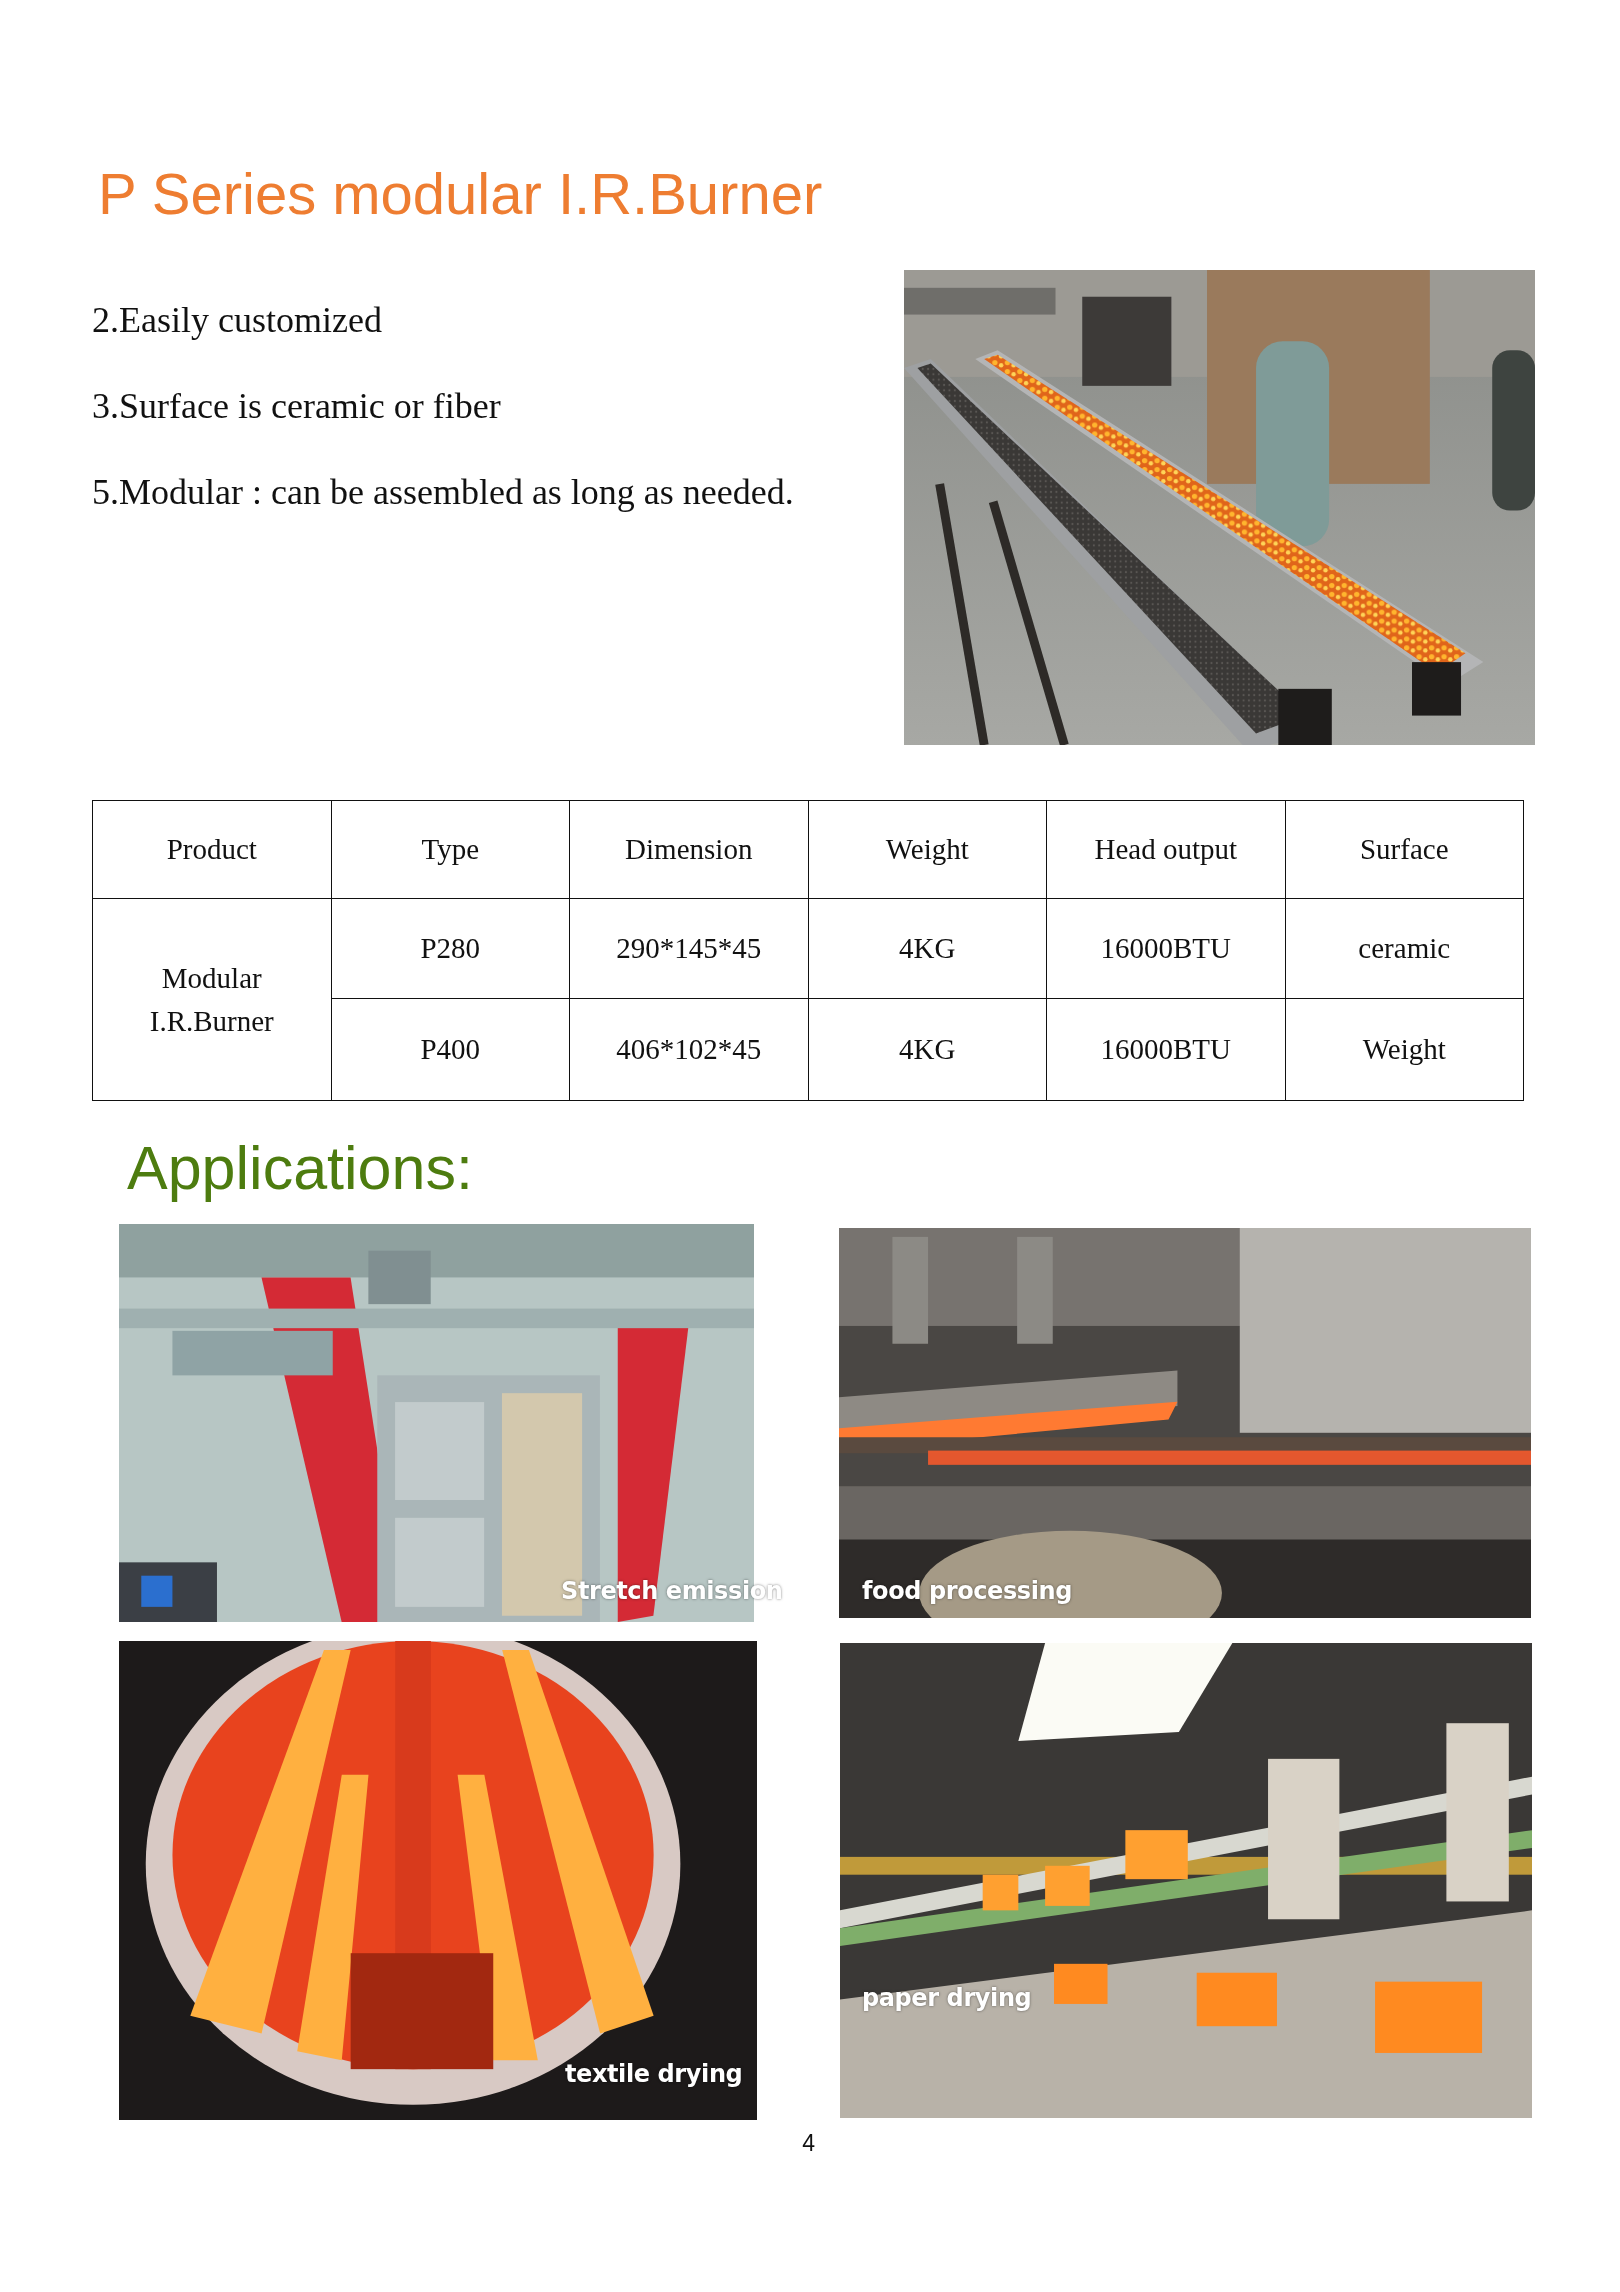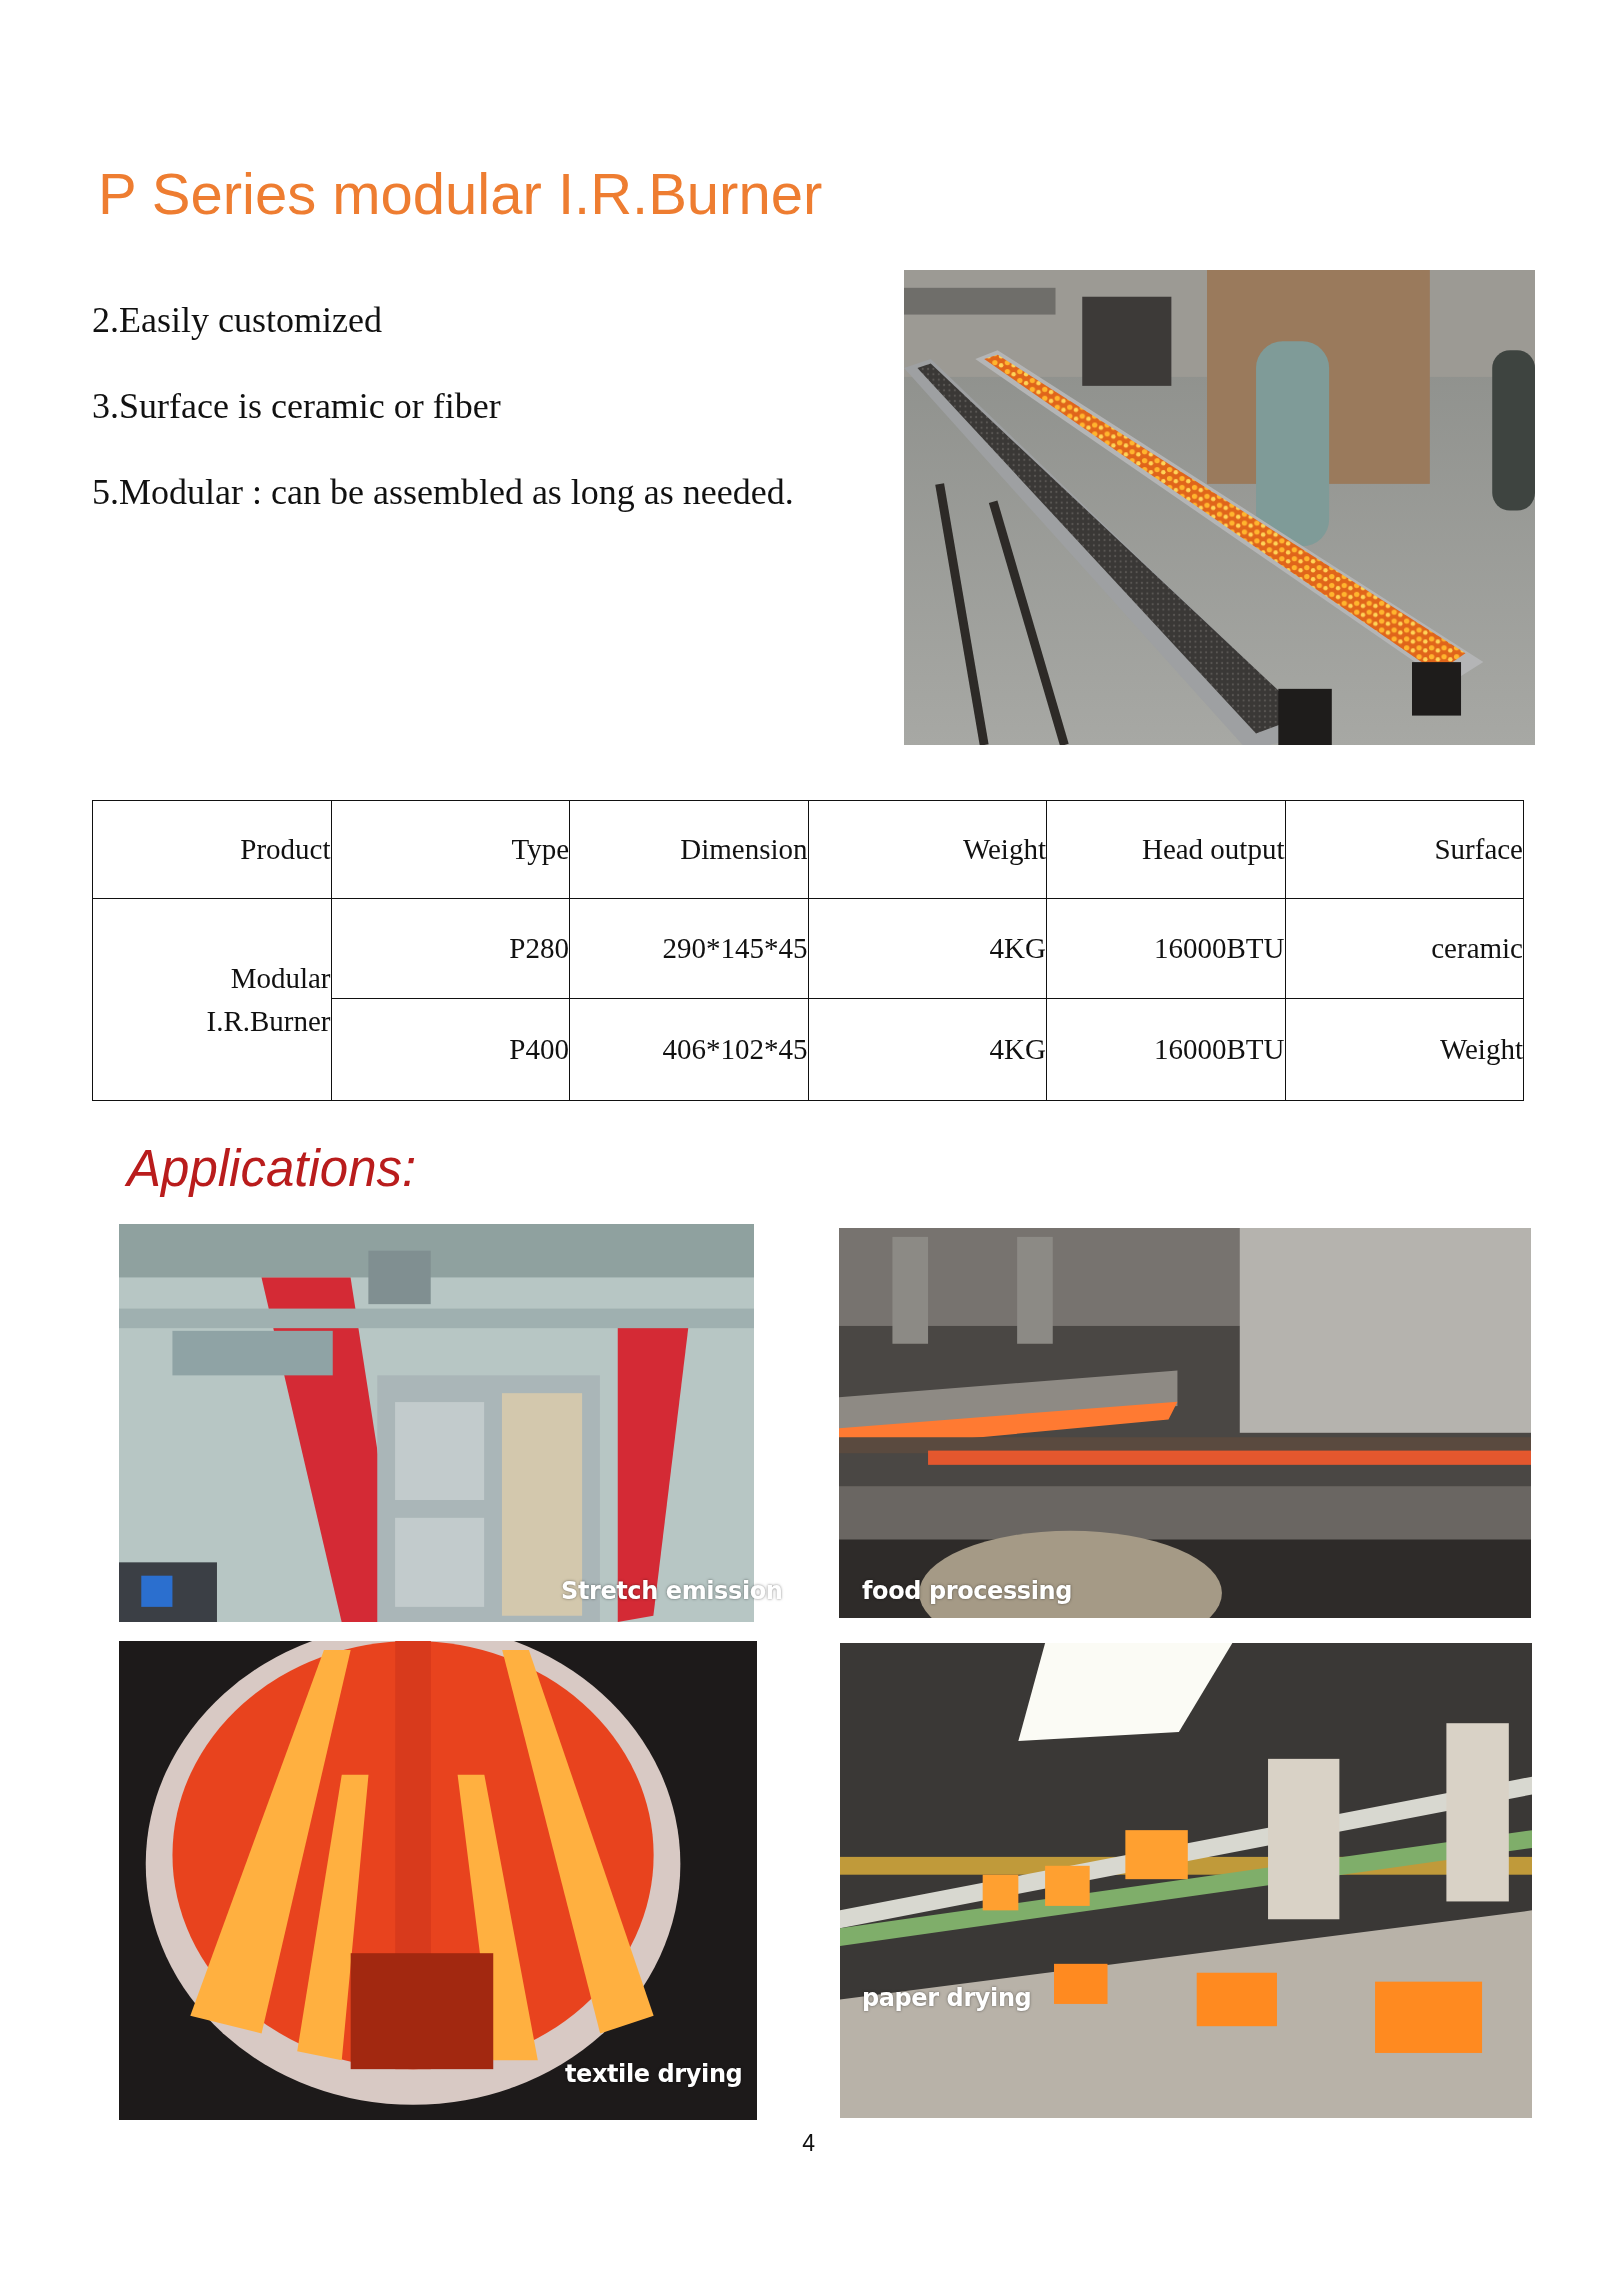--- a/index.html
+++ b/index.html
@@ -23,32 +23,32 @@
     position: absolute; font-family: "DejaVu Sans", sans-serif; font-weight: bold;
     font-size: 24px; color: #ffffff; white-space: nowrap; letter-spacing: -0.4px;
     text-shadow: 0 0 2.7px rgba(0,0,0,0.5);
   }
 
   table.specs {
     position: absolute; left: 92px; top: 800px; width: 1432px;
     border-collapse: collapse; table-layout: fixed;
   }
   table.specs td, table.specs th {
-    border: 1.8px solid #111; text-align: right; vertical-align: middle;
+    border: 1.8px solid #111; text-align: center; vertical-align: middle;
     font-family: "Liberation Serif", serif; font-weight: normal; font-size: 29px; line-height: 43px;
     color: #111;
   }
   table.specs tr.hdr th { height: 98px; }
   table.specs tr.r1 td { height: 100px; }
   table.specs tr.r2 td { height: 102px; margin-left: 48px; }
 
   .apps-title {
     position: absolute; left: 127px; top: 1133px;
-    font-family: "Liberation Sans", sans-serif; font-size: 51px; line-height: 71px;
-    color: #b91c1c; white-space: nowrap; font-style: italic;
+    font-family: "Liberation Sans", sans-serif; font-size: 61px; line-height: 71px;
+    color: #4d7c0f; white-space: nowrap;
   }
   .page-number {
     position: absolute; left: 798px; top: 2130px; width: 21.4px; text-align: center;
     font-family: "Liberation Sans", sans-serif; font-size: 23px; color: #111;
   }
 </style>
 </head>
 <body>
 
 <div class="title">P Series modular I.R.Burner</div>

